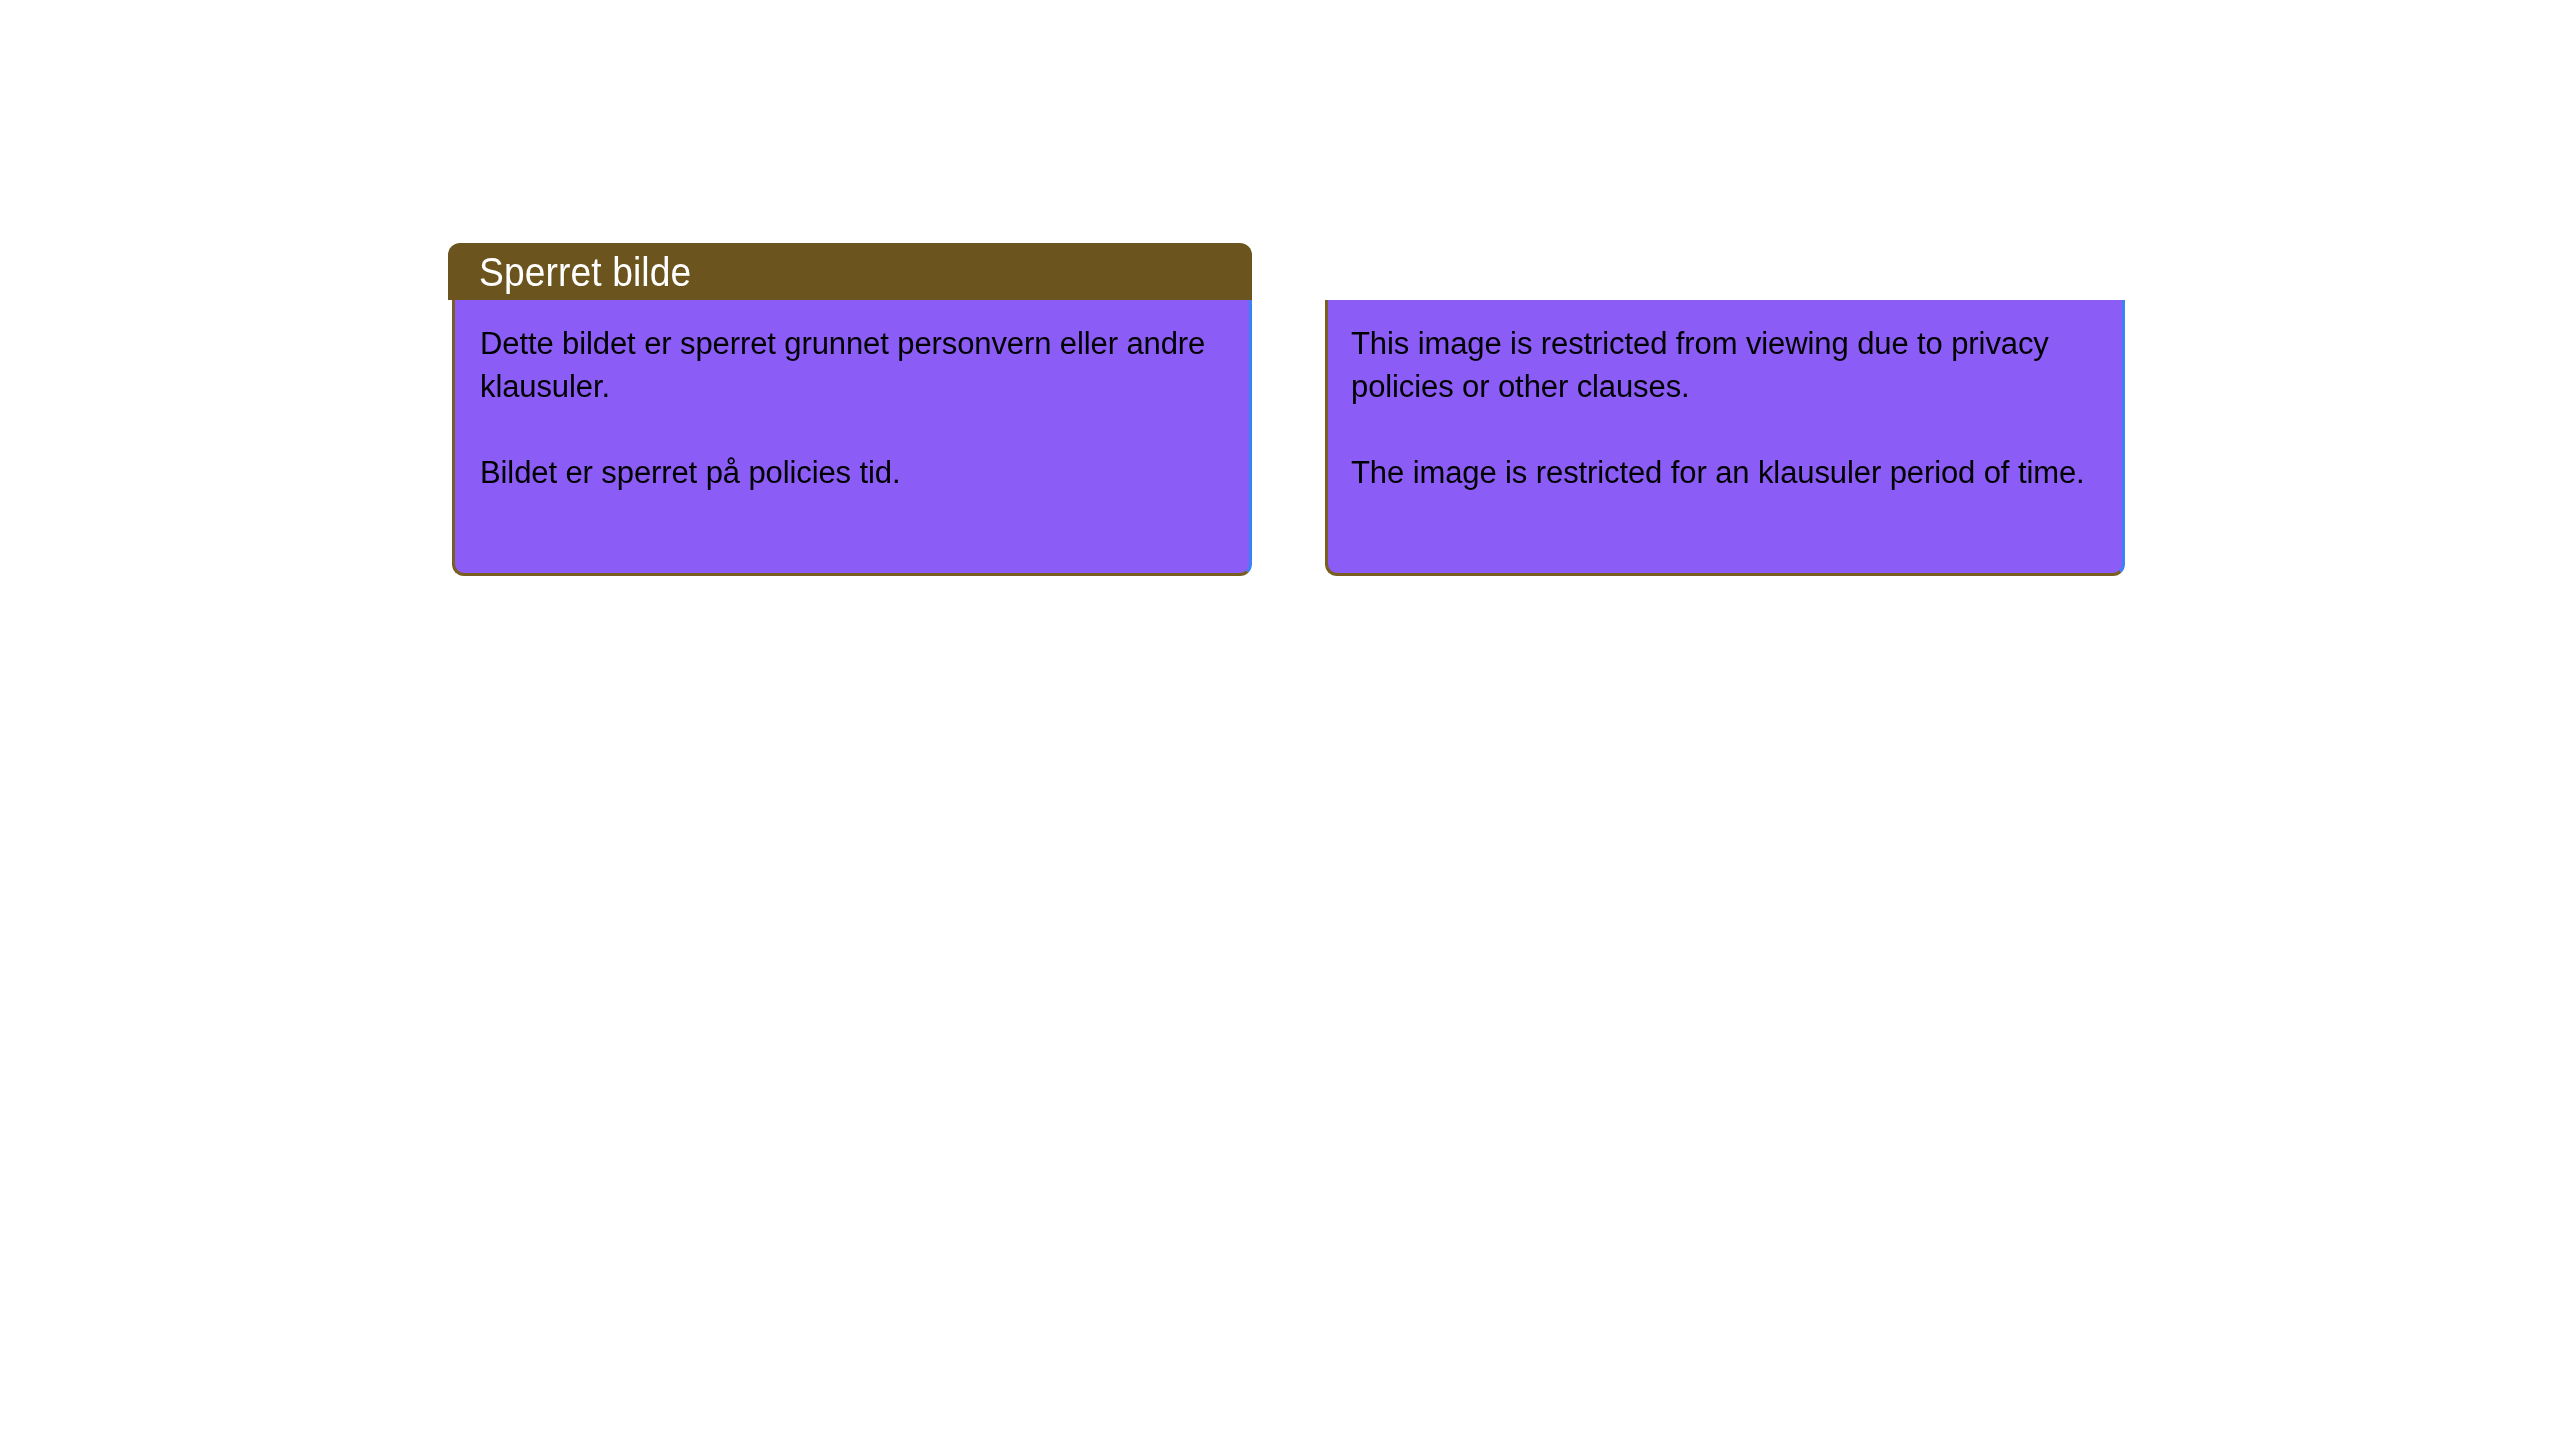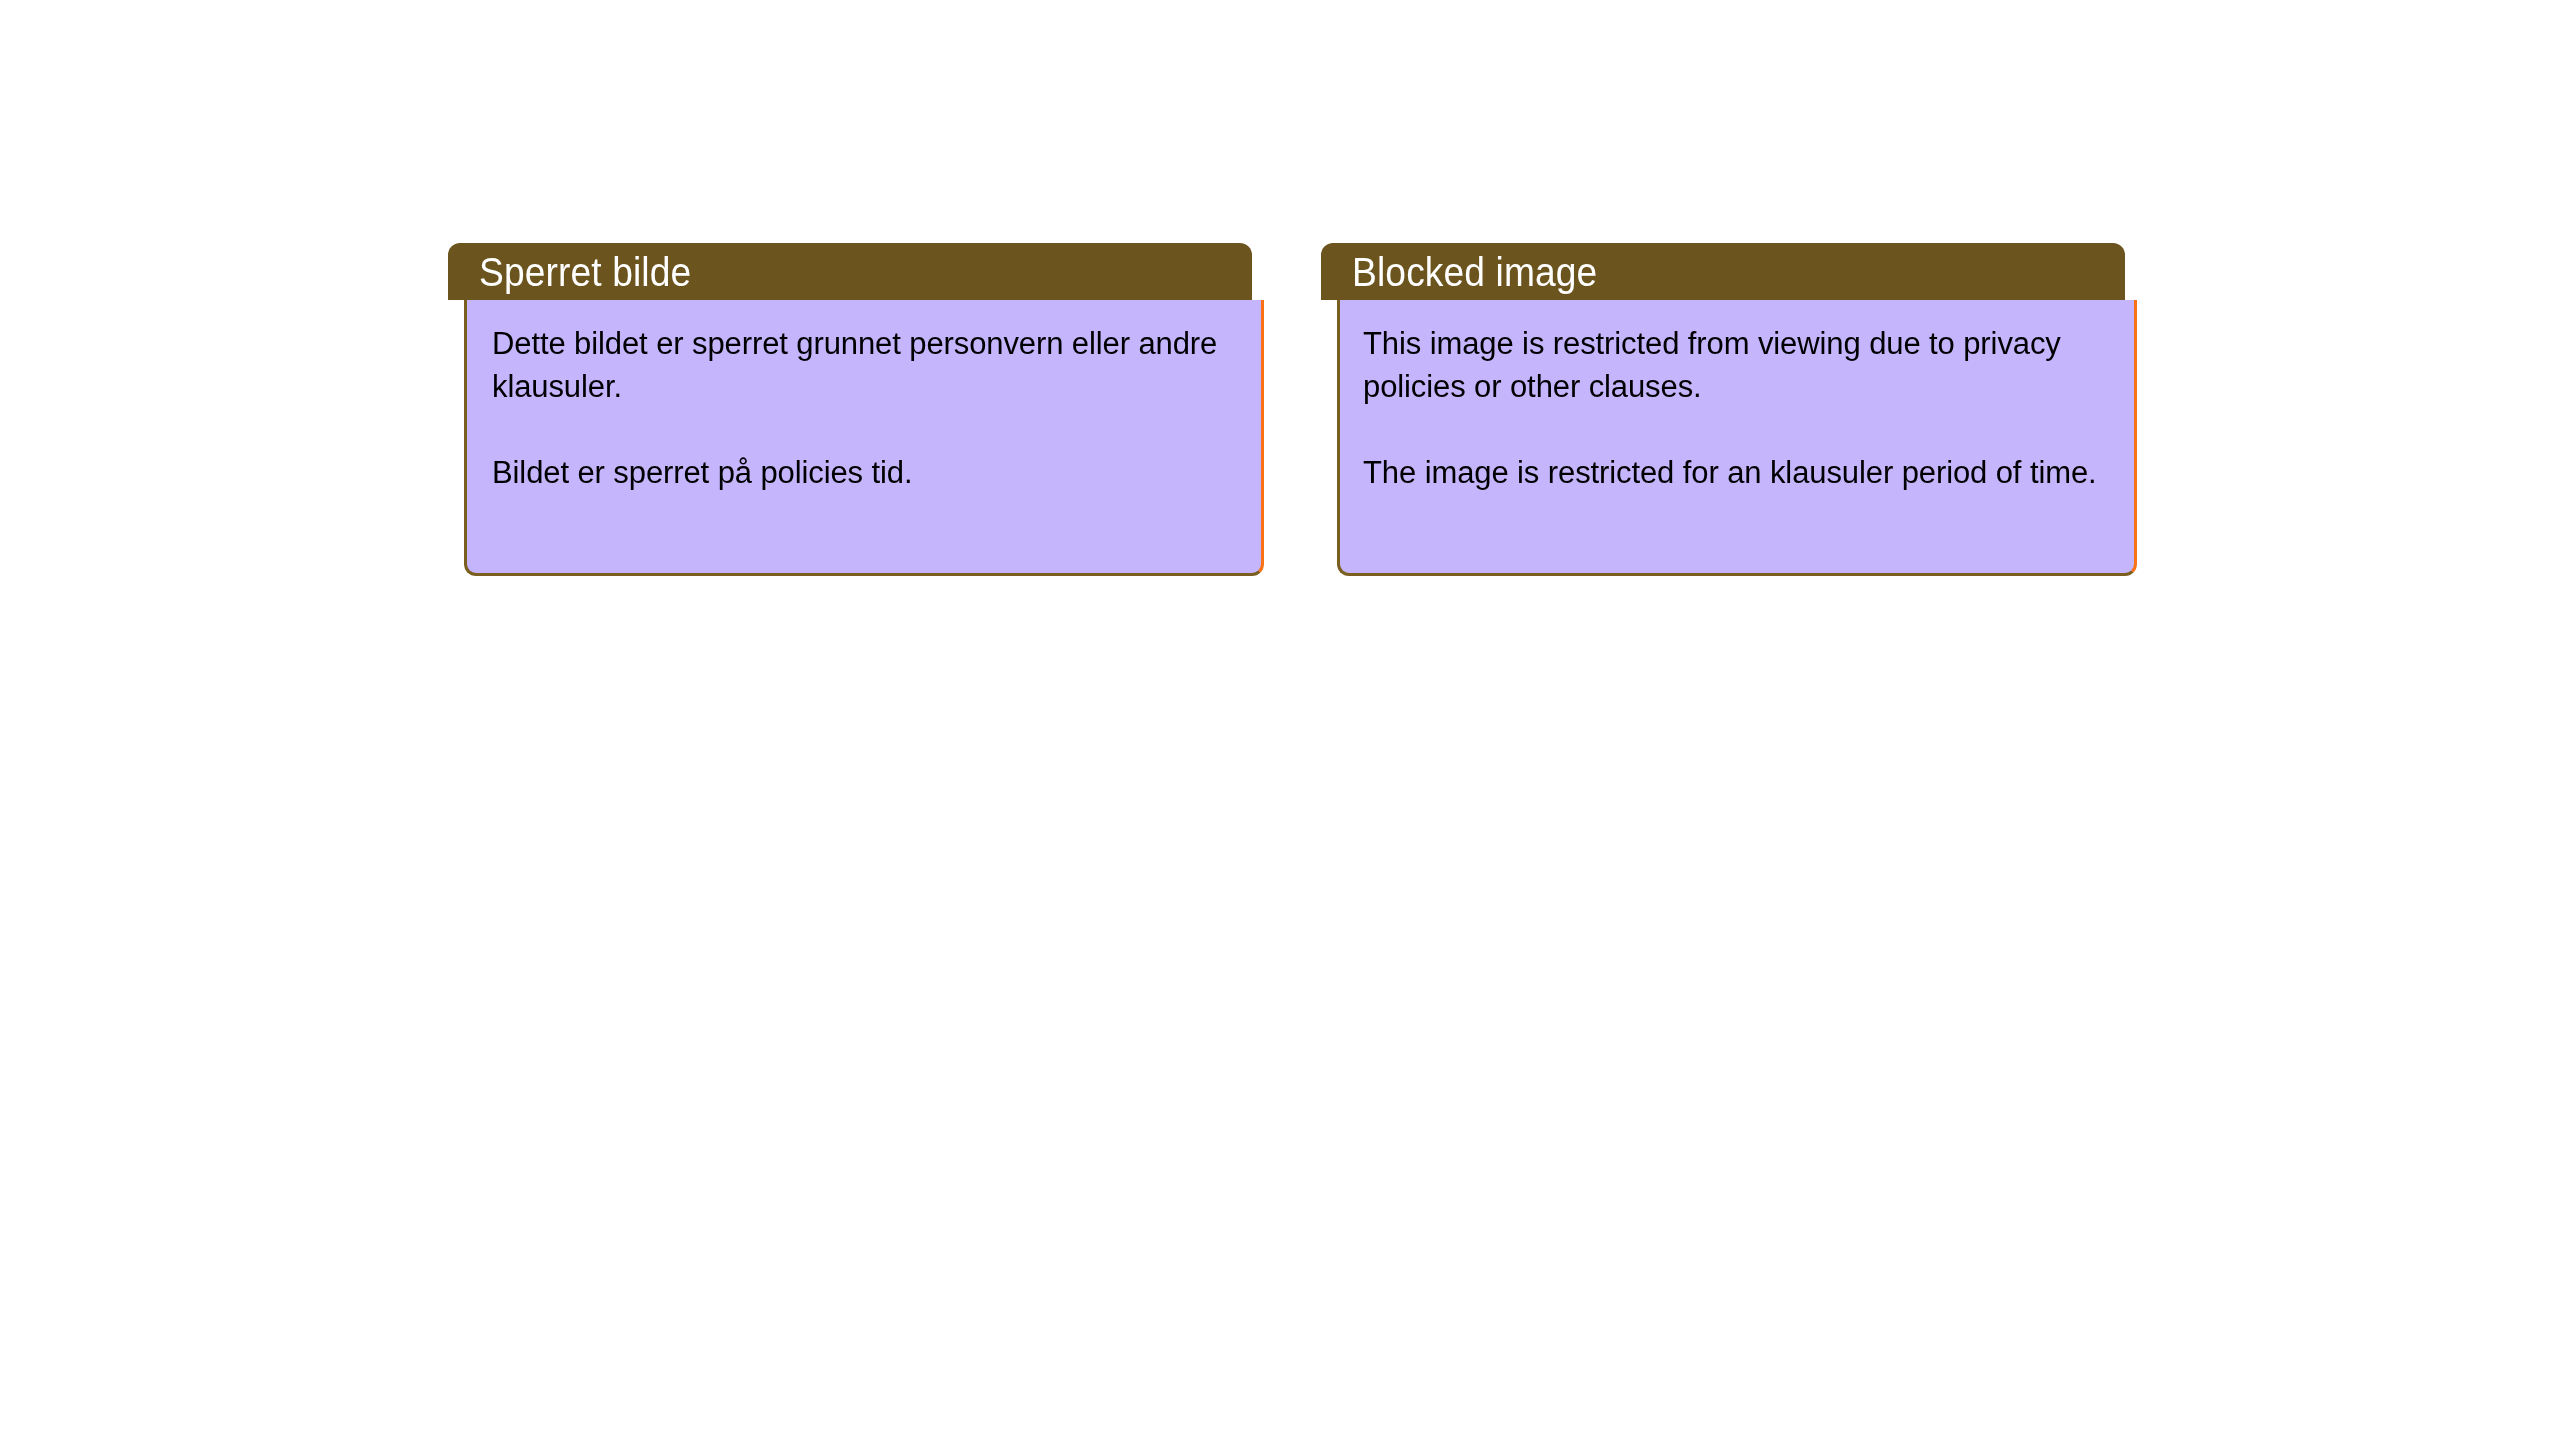--- a/index.html
+++ b/index.html
@@ -52,25 +52,25 @@
     line-height: 1;
     letter-spacing: 0.1px;
     white-space: nowrap;
     padding-left: 27px;
     transform: scaleX(0.93);
     transform-origin: left center;
   }
 
   .notice-panel .panel-body {
     position: absolute;
-    left: 12px;
+    left: 0;
     box-sizing: border-box;
-    background: #c4b5fd;
+    background: #8b5cf6;
     border-left: 3px solid #7a5f21;
-    border-right: 3px solid #f97316;
+    border-right: 3px solid #3b82f6;
     border-bottom: 3px solid #7a5f21;
     border-radius: 0 0 12px 12px;
   }
 
   .notice-panel .panel-text {
     margin: 0;
     color: #000000;
     font-family: "Liberation Sans", "DejaVu Sans", sans-serif;
     font-size: 31px;
     font-weight: 400;
@@ -121,22 +121,19 @@
     <div class="panel-header">
       <span class="panel-title">Sperret bilde</span>
     </div>
     <div class="panel-body">
       <p class="panel-text">Dette bildet er sperret grunnet personvern eller andre klausuler.</p>
       <p class="panel-text">Bildet er sperret på policies tid.</p>
     </div>
   </section>
 
   <section class="notice-panel" id="panel-en">
-    <div class="panel-header">
-      <span class="panel-title">Blocked image</span>
-    </div>
     <div class="panel-body">
       <p class="panel-text">This image is restricted from viewing due to privacy policies or other clauses.</p>
       <p class="panel-text">The image is restricted for an klausuler period of time.</p>
     </div>
   </section>
 
 </div>
 
 </body></html>

